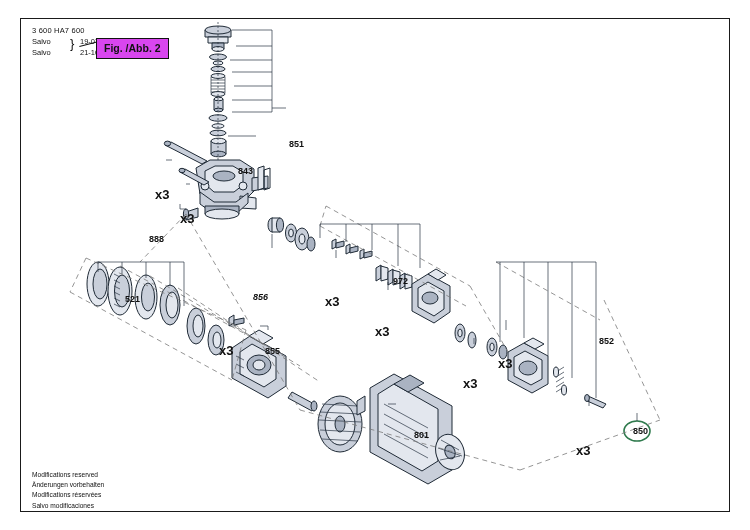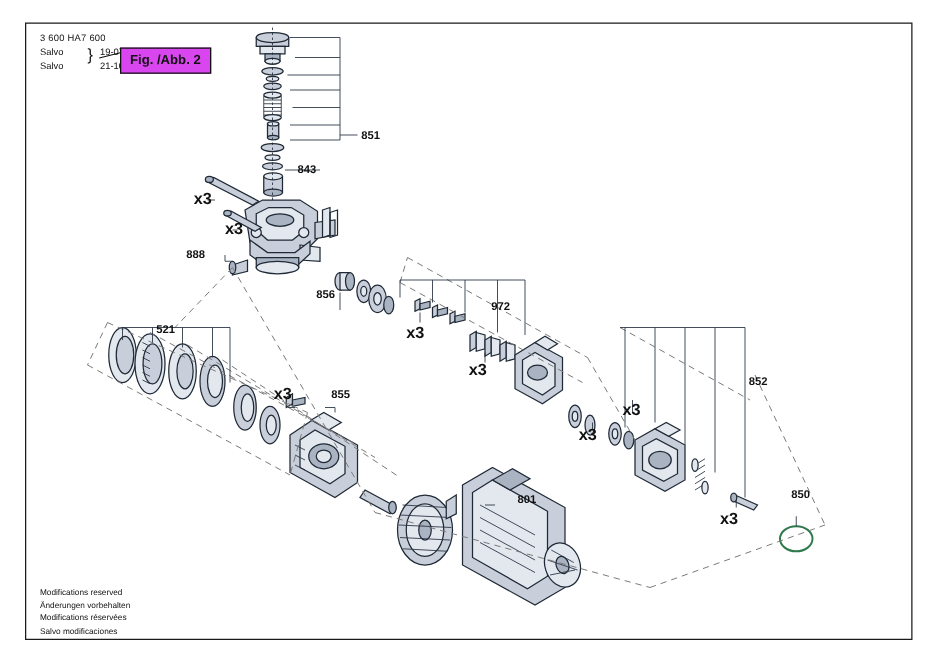--- a/index.html
+++ b/index.html
@@ -82,20 +82,21 @@
     color: #111;
     line-height: 1.55;
   }
   
   .lbl {
     position: absolute;
     font-size: 9px;
     font-weight: bold;
     color: #111;
     white-space: nowrap;
+    margin-top: 36px;
   }
   .lbl.x3 {
     font-size: 13px;
     font-weight: bold;
   }
   svg.art {
     position: absolute;
     left: 0;
     top: 0;
     width: 750px;
@@ -378,21 +379,21 @@
       <path class="thin" stroke="#1b1b1b" d="M236 326 h-6"></path>
       <path class="thin" stroke="#1b1b1b" d="M474 344 v-6"></path>
       <path class="thin" stroke="#1b1b1b" d="M506 320 v10"></path>
       <path class="thin" stroke="#1b1b1b" d="M589 406 v-6"></path>
     </g>
   </svg>
 
   <div class="lbl" style="left:289px; top:103px;">851</div>
   <div class="lbl" style="left:238px; top:130px;">843</div>
   <div class="lbl" style="left:149px; top:198px;">888</div>
-  <div class="lbl" style="left:253px; top:230px;">856</div>
+  <div class="lbl" style="left:253px; top:256px;font-style:italic;">856</div>
   <div class="lbl" style="left:393px; top:240px;">972</div>
   <div class="lbl" style="left:553px; top:300px;padding-left:46px;">852</div>
   <div class="lbl" style="left:125px; top:258px;">521</div>
   <div class="lbl" style="left:265px; top:310px;">855</div>
   <div class="lbl" style="left:633px; top:390px;">850</div>
   <div class="lbl" style="left:395px; top:394px;padding-left:19px;">801</div>
 
   <div class="lbl x3" style="left:155px; top:151px;">x3</div>
   <div class="lbl x3" style="left:180px; top:175px;">x3</div>
   <div class="lbl x3" style="left:325px; top:258px;">x3</div>

